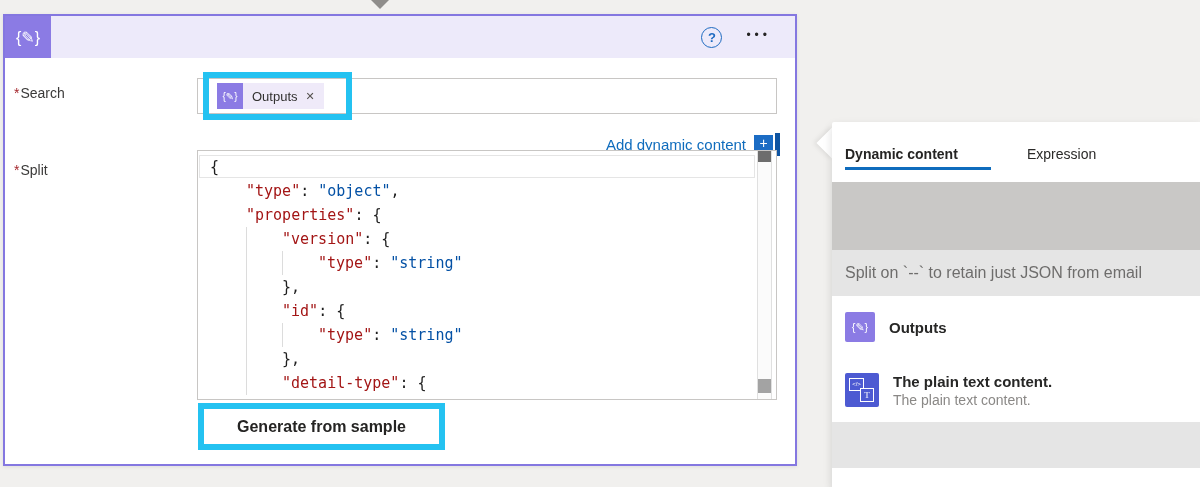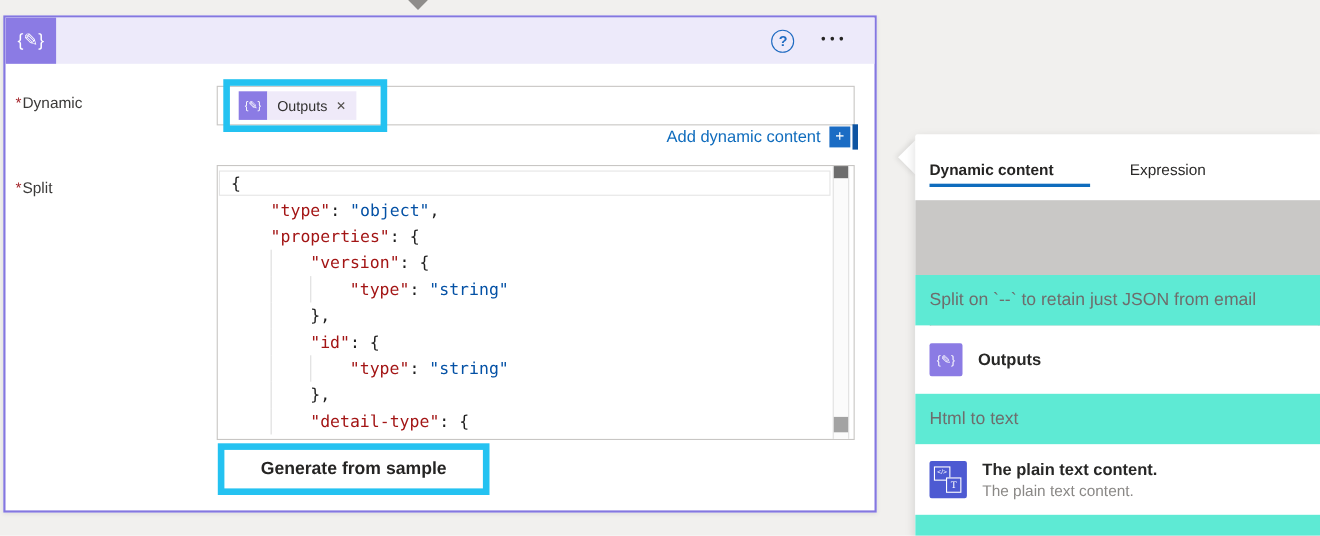--- a/index.html
+++ b/index.html
@@ -32,21 +32,21 @@
   
   .content-field { position:absolute; left:197px; top:78px; width:580px; height:36px;
     background:#fff; border:1px solid #c8c6c4; }
   .token { position:absolute; left:217px; top:83px; height:26px; display:flex; cursor:pointer; }
   .token-icon { width:26px; height:26px; background:#8b7be4; color:#fff; font-size:10px;
     display:flex; align-items:center; justify-content:center; flex:none; }
   .token-body { background:#efeaf9; display:flex; align-items:center; gap:8px; padding:0 9px; }
   .token-label { font-size:13px; color:#323130; }
   .token-remove { font-size:11px; color:#55524f; cursor:pointer; }
 
-  .add-dynamic { position:absolute; left:197px; top:112px; width:583px; height:24px;
+  .add-dynamic { position:absolute; left:197px; top:132px; width:583px; height:24px;
     display:flex; justify-content:flex-end; align-items:center; gap:8px; }
   .add-dynamic-link { font-size:15px; color:#0f6cbd; cursor:pointer; }
   .plus-group { display:flex; align-items:center; cursor:pointer; }
   .plus-btn { width:19px; height:19px; background:#1b6cc4; color:#fff; font-size:14px;
     line-height:17px; text-align:center; }
   .plus-bar { width:5px; height:23px; background:#0e54a2; margin-left:2px; }
 
   
   .editor { position:absolute; left:197px; top:150px; width:580px; height:250px;
     background:#fff; border:1px solid #c8c6c4; overflow:hidden; cursor:text; }
@@ -84,21 +84,21 @@
   .tab-inactive { left:195px; color:#2b2a29; }
   .search-band { position:absolute; left:0; top:60px; width:368px; height:68px; background:#c9c8c6; }
   .search-box { position:absolute; left:13px; top:74px; width:355px; height:41px;
     background:#fff; border:1px solid #7a7874; border-radius:2px;
     display:flex; align-items:center; }
   .search-icon { margin:0 12px 0 13px; flex:none; display:flex; }
   .search-input { border:none; outline:none; flex:1; font-size:15px; color:#3b3a39;
     font-family:inherit; background:transparent; }
   .search-input::placeholder { color:#605e5c; opacity:1; }
   .panel-list { position:absolute; left:0; top:128px; width:368px; }
-  .sect-header { width:368px; background:#5eead4; color:#6e6d6c; font-size:16px;
+  .sect-header { width:368px; background:#e5e5e5; color:#6e6d6c; font-size:16px;
     display:flex; align-items:center; padding-left:13px; }
   .item-row { width:368px; background:#fff; display:flex; align-items:center;
     padding-left:13px; gap:14px; cursor:pointer; }
   .item-icon-json { width:30px; height:30px; background:#8b7be4; color:#fff; font-size:11px;
     display:flex; align-items:center; justify-content:center; border-radius:2px; flex:none; }
   .item-icon-html { width:34px; height:34px; background:#4d5ad2; border-radius:2px;
     position:relative; flex:none; }
   .mini-code { position:absolute; left:4px; top:5px; width:15px; height:13px;
     border:1px solid #fff; color:#fff; font-size:6px; line-height:11px; text-align:center; }
   .mini-t { position:absolute; left:15px; top:15px; width:14px; height:14px;
@@ -119,21 +119,21 @@
 
   <div class="card-header">
     <div class="card-header-icon">{✎}</div>
     <div class="card-header-right">
       <div class="help-icon">?</div>
       <div class="ellipsis-icon">•••</div>
     </div>
   </div>
 
   <div class="field-label" style="left:14px; top:85px;">
-    <span class="req">*</span><span>Dynamic</span>
+    <span class="req">*</span><span>Search</span>
   </div>
   <div class="content-field"></div>
   <div class="token">
     <span class="token-icon">{✎}</span>
     <span class="token-body">
       <span class="token-label">Outputs</span>
       <span class="token-remove">✕</span>
     </span>
   </div>
   <div class="hl-box hl-token"></div>
@@ -191,21 +191,20 @@
     </div>
 
     <div class="panel-list" id="panel-list">
         <div class="sect-header" style="height: 46px;">Split on `--` to retain just JSON from email</div>
         <div class="item-row" style="height: 62px;">
           <span class="item-icon-json">{✎}</span>
           <span class="item-text">
             <span class="item-label">Outputs</span>
           </span>
         </div>
-        <div class="sect-header" style="height: 46px;">Html to text</div>
         <div class="item-row" style="height: 64px;">
           <span class="item-icon-html">
             <span class="mini-code">&lt;/&gt;</span>
             <span class="mini-t">T</span>
           </span>
           <span class="item-text">
             <span class="item-label">The plain text content.</span>
             <span class="item-sublabel">The plain text content.</span>
           </span>
         </div>

